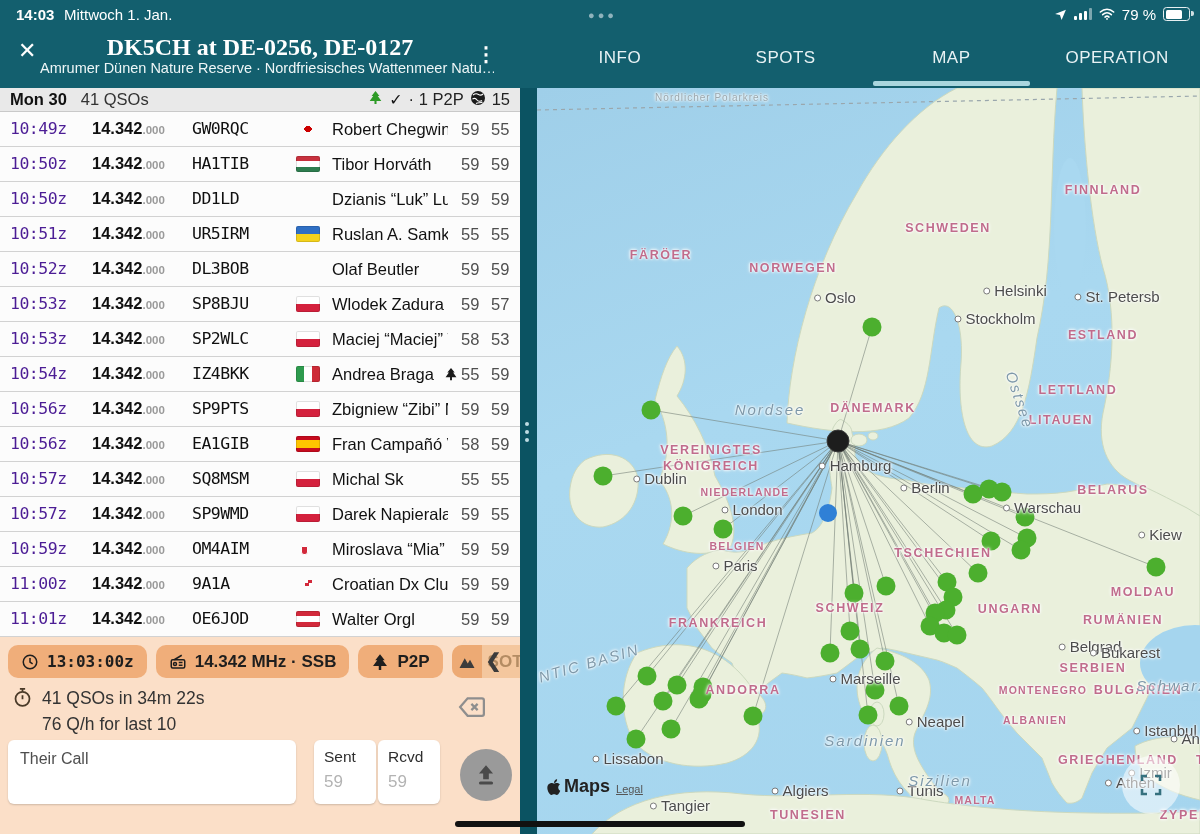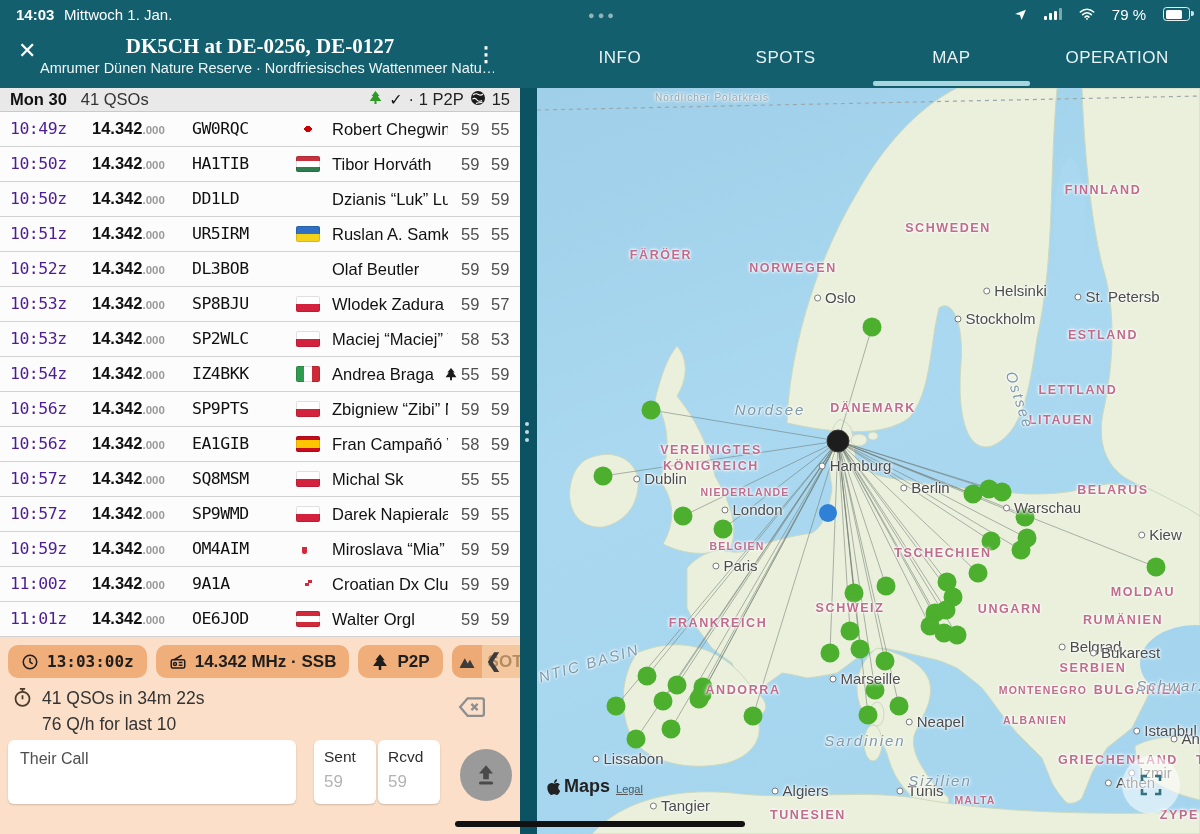--- a/index.html
+++ b/index.html
@@ -5,32 +5,32 @@
   html,body{margin:0;padding:0;background:#222;}
   #app{position:relative;width:1200px;height:834px;overflow:hidden;
        font-family:"Liberation Sans",sans-serif;background:#fff;}
 
   
   .chrome{position:absolute;left:0;top:0;width:1200px;height:88px;background:#135f6e;}
   .statusbar{position:absolute;left:0;top:0;width:1200px;height:28px;color:#fff;font-size:15px;}
   .sb-time{position:absolute;left:16px;top:6px;font-weight:bold;}
   .sb-date{position:absolute;left:64px;top:6px;}
   .sb-dots{position:absolute;left:588px;top:9px;color:#8fb3bc;font-size:11px;letter-spacing:3px;}
-  .sb-right{position:absolute;right:10px;top:4px;display:flex;align-items:center;gap:17px;height:20px;justify-content:center;}
+  .sb-right{position:absolute;right:10px;top:4px;display:flex;align-items:center;gap:7px;height:20px;justify-content:center;}
   .sb-right svg{display:block;}
   .cellbars{display:flex;align-items:flex-end;gap:2px;height:12px;}
   .cellbars i{display:block;width:3px;background:#fff;border-radius:1px;}
   .battery{position:relative;width:25px;height:12px;border:1.5px solid rgba(255,255,255,.9);border-radius:3.5px;}
   .battery i{position:absolute;left:1.5px;top:1.5px;bottom:1.5px;width:16px;background:#fff;border-radius:1.5px;}
   .battery u{position:absolute;right:-4.5px;top:3px;width:2.5px;height:5px;background:rgba(255,255,255,.8);border-radius:0 2px 2px 0;}
 
   .titleblock{position:absolute;left:0;top:28px;width:520px;height:60px;color:#fff;}
   .close-x{position:absolute;left:18px;top:12px;font-size:22px;color:#fff;cursor:pointer;line-height:22px;}
   .hdr-title{position:absolute;left:40px;right:40px;top:6px;text-align:center;
-             font-family:"Liberation Serif",serif;font-weight:bold;font-size:21px;white-space:nowrap;}
+             font-family:"Liberation Serif",serif;font-weight:bold;font-size:24px;white-space:nowrap;}
   .hdr-sub{position:absolute;left:40px;right:26px;top:32px;text-align:center;font-size:14.5px;
            white-space:nowrap;overflow:hidden;color:#eef6f7;}
   .kebab{position:absolute;right:24px;top:14px;font-size:20px;font-weight:bold;cursor:pointer;}
 
   .tabs{position:absolute;left:537px;top:28px;width:663px;height:60px;display:flex;}
   .tab{flex:1;display:flex;align-items:center;justify-content:center;color:#e8f2f4;
        font-size:17px;letter-spacing:.5px;position:relative;cursor:pointer;}
   .tab.active:after{content:"";position:absolute;left:4px;right:4px;bottom:2px;height:5px;
        background:#a9d6de;border-radius:2px;}
 

